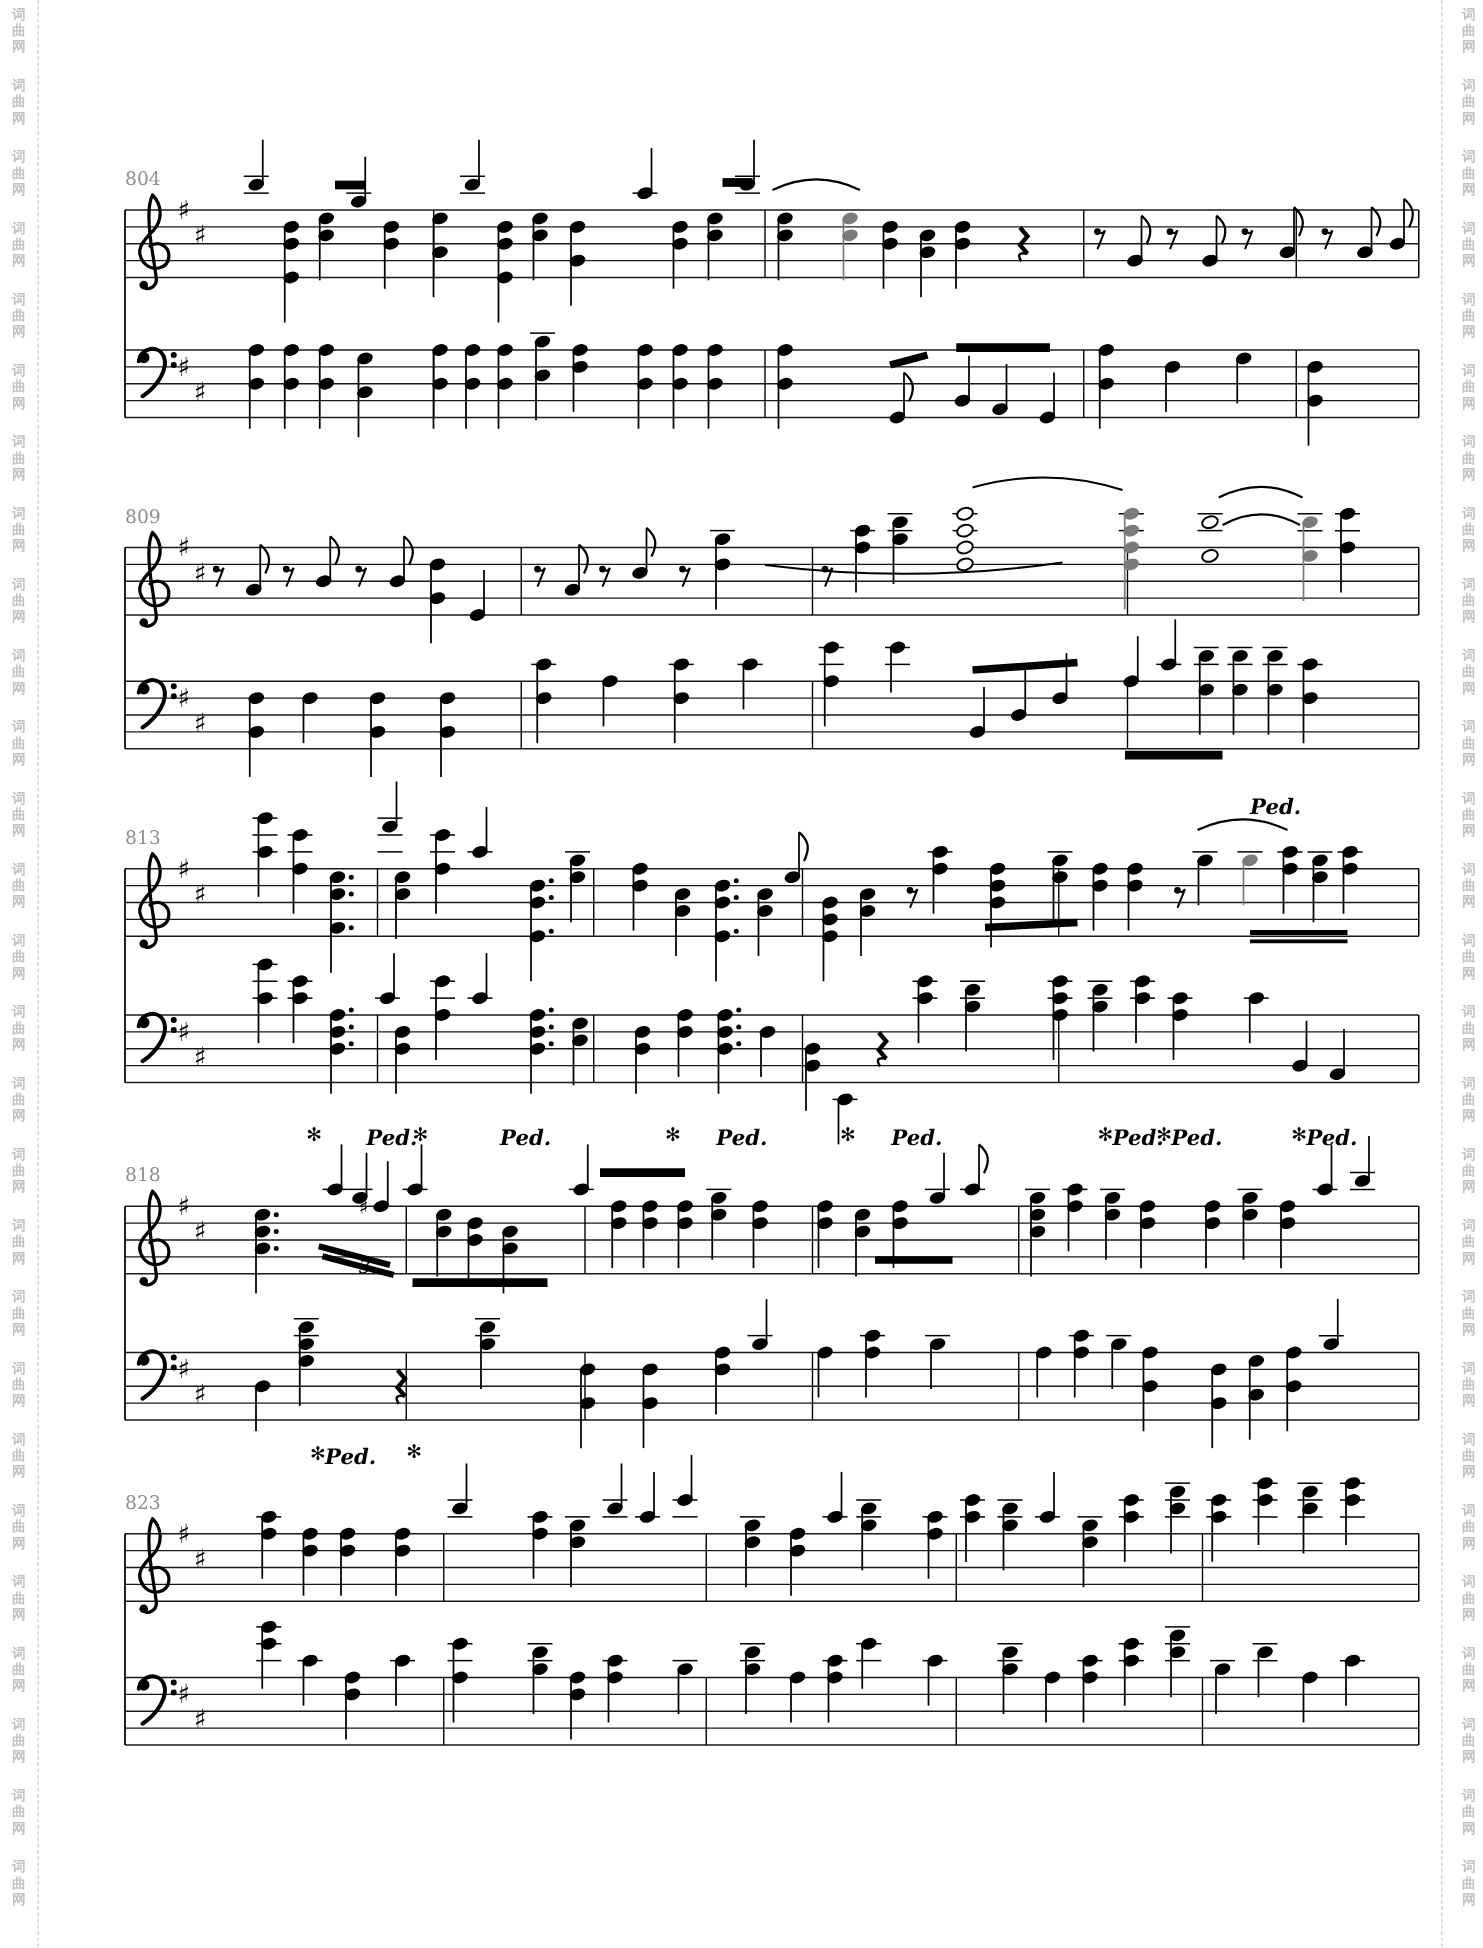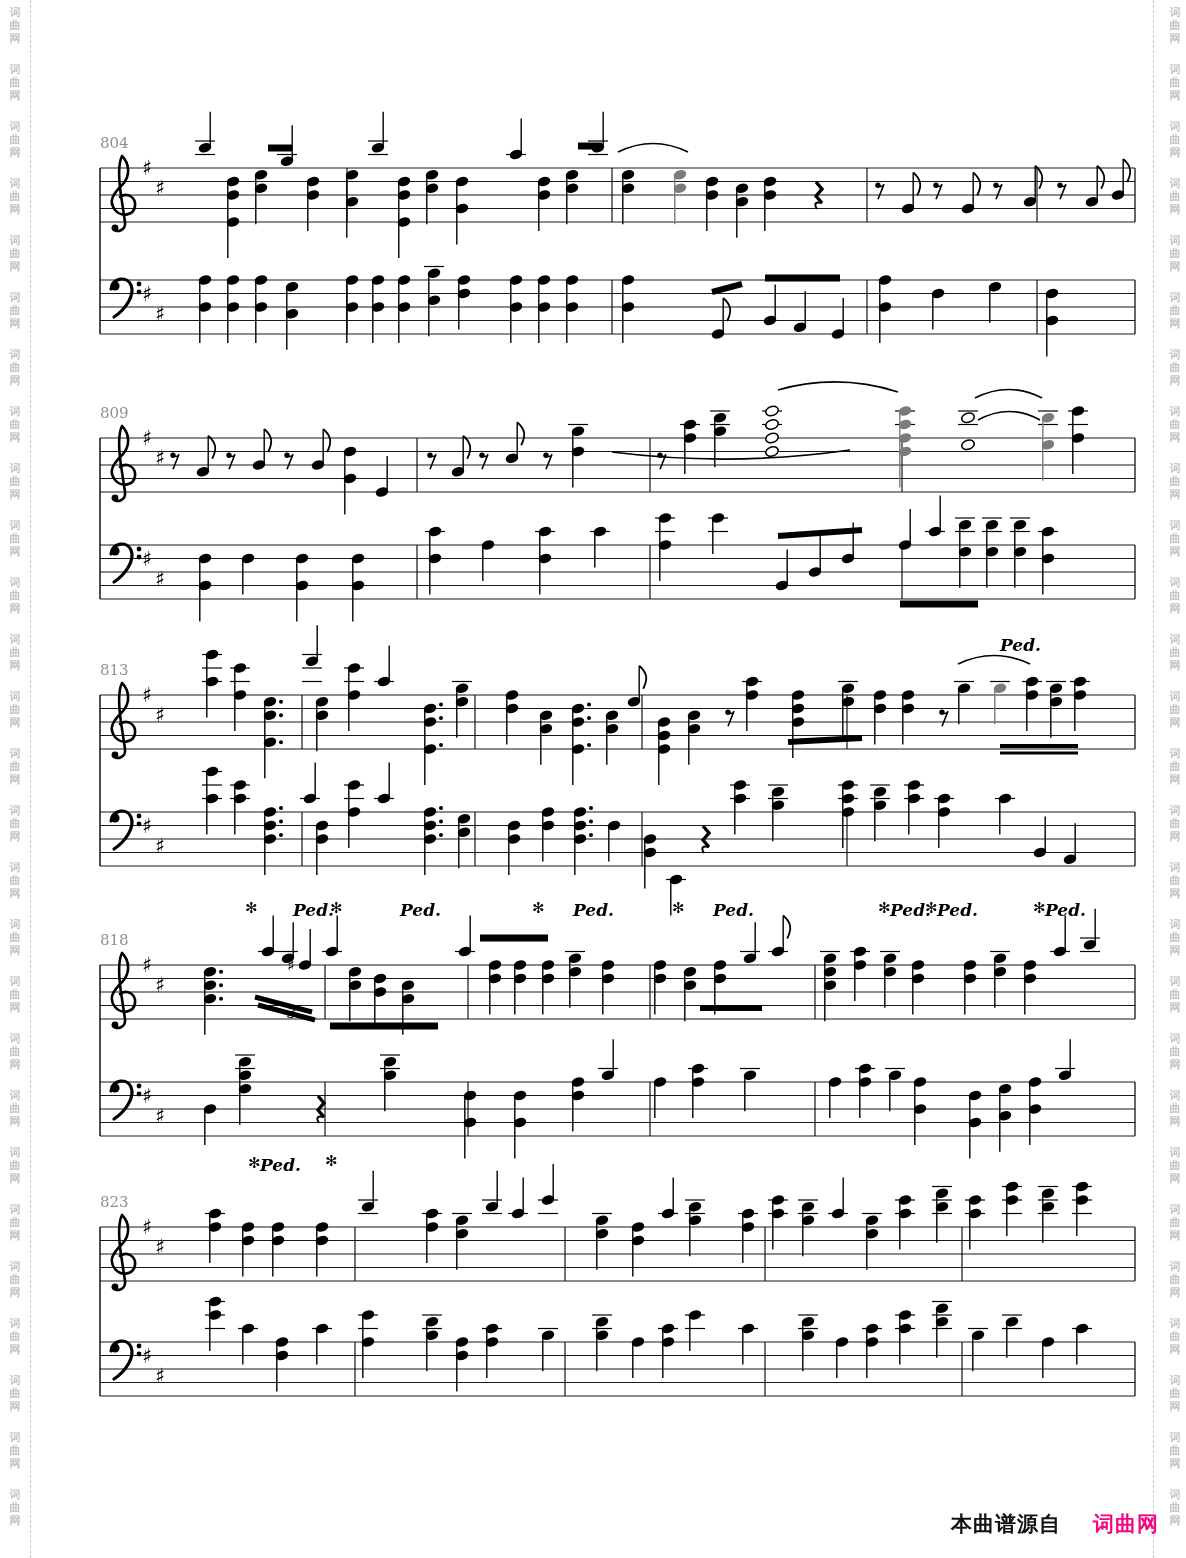--- a/index.html
+++ b/index.html
@@ -1373,17 +1373,13 @@
       <text x="925" y="913" font-size="15" font-family="&quot;DejaVu Sans&quot;,sans-serif" fill="#000">✻</text>
       <text x="937" y="916" font-size="17" font-style="italic" font-weight="bold" font-family="&quot;DejaVu Serif&quot;,serif" fill="#000">Ped.</text>
       <text x="1033" y="913" font-size="15" font-family="&quot;DejaVu Sans&quot;,sans-serif" fill="#000">✻</text>
       <text x="1045" y="916" font-size="17" font-style="italic" font-weight="bold" font-family="&quot;DejaVu Serif&quot;,serif" fill="#000">Ped.</text>
       <text x="248" y="1168" font-size="15" font-family="&quot;DejaVu Sans&quot;,sans-serif" fill="#000">✻</text>
       <text x="260" y="1171" font-size="17" font-style="italic" font-weight="bold" font-family="&quot;DejaVu Serif&quot;,serif" fill="#000">Ped.</text>
       <text x="325" y="1166" font-size="15" font-family="&quot;DejaVu Sans&quot;,sans-serif" fill="#000">✻</text>
       <text x="287" y="1018" font-size="15" font-style="italic" font-family="&quot;DejaVu Serif&quot;,serif" fill="#000">3</text>
     </svg>
 
-  <div class="footer">
-    <span class="src">本曲谱源自</span>
-    <a class="brand" href="#" style="color: rgb(242, 10, 128);">词曲网</a>
-  </div>
 </div>
 
 </body></html>

